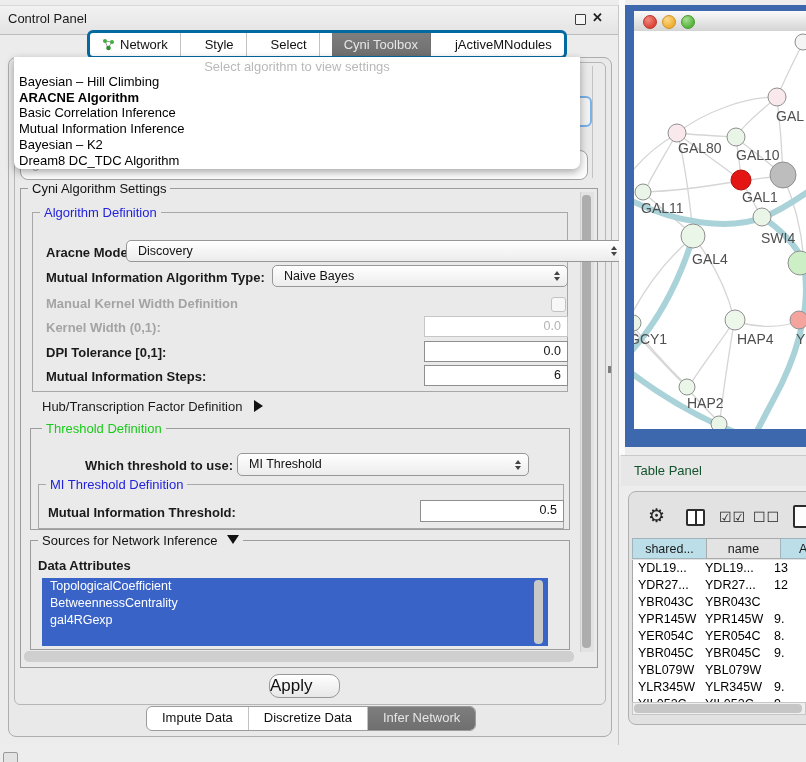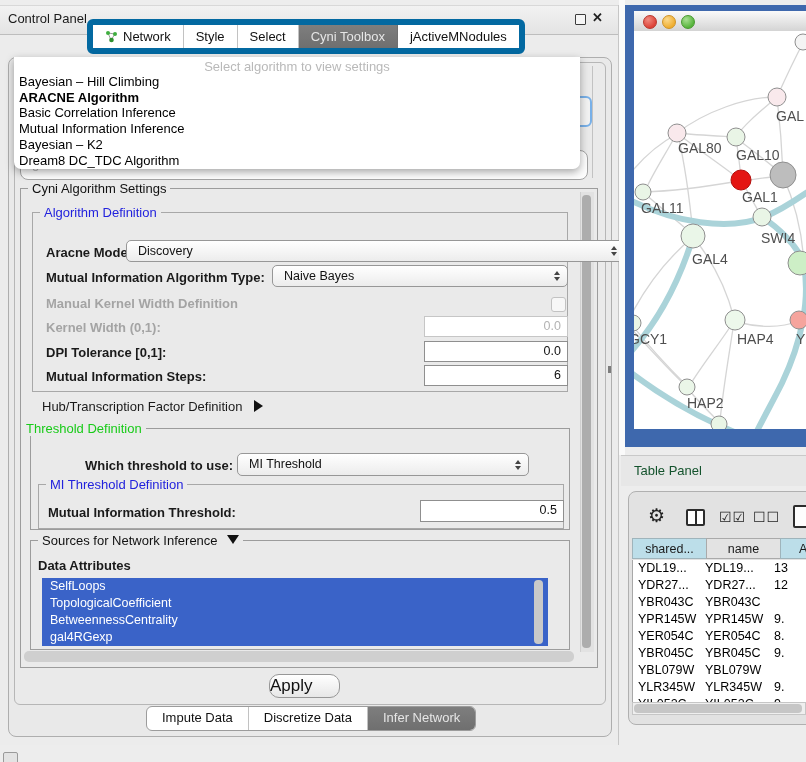--- a/index.html
+++ b/index.html
@@ -8,21 +8,21 @@
   .abs{position:absolute;}
 
   
   .cp-window{left:0;top:5px;width:618px;height:740px;background:#ececec;border-right:1px solid #c6c6c6;}
   .cp-titlebar{left:0;top:5px;width:618px;height:28px;background:linear-gradient(#f2f2f2,#e4e4e4);
     border-top:1px solid #d8d8d8;border-bottom:1px solid #bdbdbd;}
   .cp-title{left:8px;top:5px;height:28px;line-height:28px;font-size:13px;color:#1a1a1a;}
   .float-icon{left:575px;top:14px;width:9px;height:9px;border:1.5px solid #3c3c3c;border-radius:1px;background:#f5f5f5;}
   .close-icon{left:592px;top:10px;font-size:13px;font-weight:bold;color:#222;}
 
-  .tab-strip{left:87px;top:19px;height:23px;display:flex;background:#fff;border:6px solid #0369a1;border-radius:6px;overflow:hidden;}
+  .tab-strip{left:87px;top:30px;height:23px;display:flex;background:#fff;border:3px solid #0369a1;border-radius:6px;overflow:hidden;gap:12px;}
   .tab{padding:0 12px;line-height:22px;font-size:13px;color:#111;border-right:1px solid #c2c2c2;display:flex;align-items:center;gap:5px;}
   .tab:last-child{border-right:none;}
   .tab.sel{background:linear-gradient(#7e7e7e,#6f6f6f);color:#e6e6e6;border-right-color:#6f6f6f;}
 
   .content-outer{left:8px;top:57px;width:602px;height:678px;background:#e9e9e9;border:1px solid #aeaeae;border-radius:8px;}
   .content-inner{left:14px;top:62px;width:590px;height:641px;background:#eaeaea;border:1px solid #b6b6b6;border-radius:6px;}
 
   
   .frag-combo{left:20px;top:150px;width:566px;height:28px;background:#fdfdfd;border:1px solid #a3a3a3;border-radius:8px;}
   .frag-combo-text{left:32px;top:156px;font-size:13px;color:#b2b2b2;}
@@ -211,21 +211,21 @@
 
   <div class="abs field-label" style="left:46px;top:369px;">Mutual Information Steps:</div>
   <div class="abs tfield" style="left:424px;top:365px;width:144px;height:21px;">6</div>
 
   <div class="abs plain-label" style="left:42px;top:399px;">
     <span>Hub/Transcription Factor Definition</span>
     <span class="tri-right" style="margin-left:8px;"></span>
   </div>
 
   <div class="abs group" style="left:30px;top:428px;width:538px;height:100px;"></div>
-  <div class="group-label lbl-green" style="left:22px;top:421px;">Threshold Definition</div>
+  <div class="group-label lbl-green" style="left:42px;top:421px;">Threshold Definition</div>
 
   <div class="abs field-label" style="left:85px;top:458px;">Which threshold to use:</div>
   <div class="abs combo" style="left:237px;top:453px;width:292px;height:23px;">
     <span class="val" style="line-height:21px;">MI Threshold</span>
     <span class="spin">
         <span class="up"></span>
         <span class="dn"></span>
       </span>
   </div>
 
@@ -235,21 +235,20 @@
   <div class="abs field-label" style="left:48px;top:505px;">Mutual Information Threshold:</div>
   <div class="abs tfield" style="left:420px;top:500px;width:144px;height:22px;">0.5</div>
 
   <div class="abs group" style="left:30px;top:540px;width:538px;height:108px;"></div>
   <div class="group-label" style="left:38px;top:533px;">
     <span>Sources for Network Inference</span>
     <span class="tri-down" style="margin-left:6px;"></span>
   </div>
   <div class="abs field-label" style="left:38px;top:558px;">Data Attributes</div>
   <div class="abs attr-list">
-      <div class="attr-item">SelfLoops</div>
       <div class="attr-item">TopologicalCoefficient</div>
       <div class="attr-item">BetweennessCentrality</div>
       <div class="attr-item">gal4RGexp</div>
     </div>
   <div class="abs attr-vthumb"></div>
 
   <div class="abs hscroll"></div>
 
   <div class="abs apply-btn">Apply</div>
 

